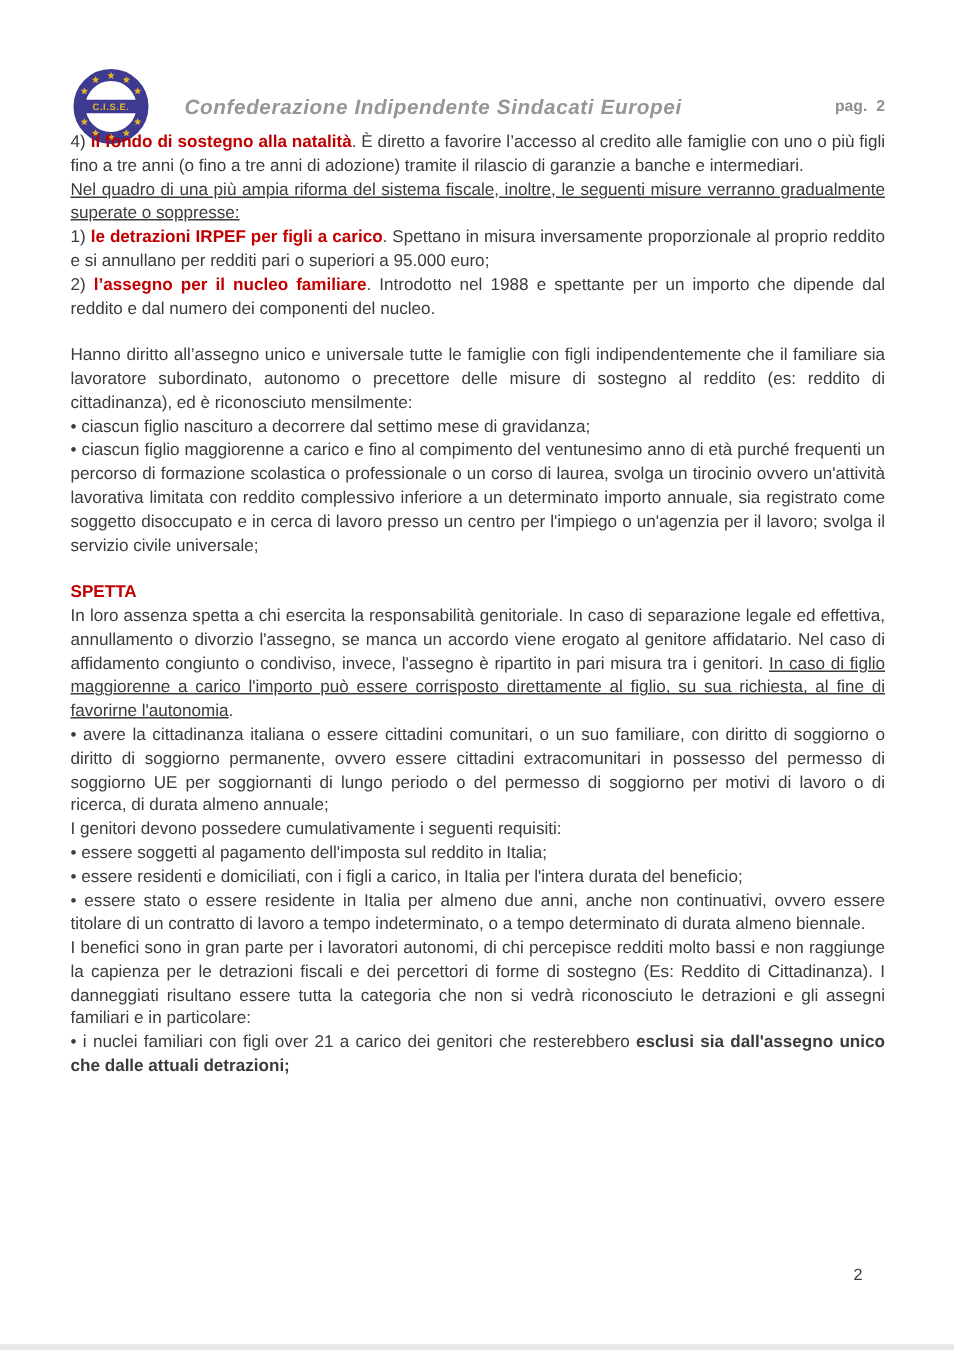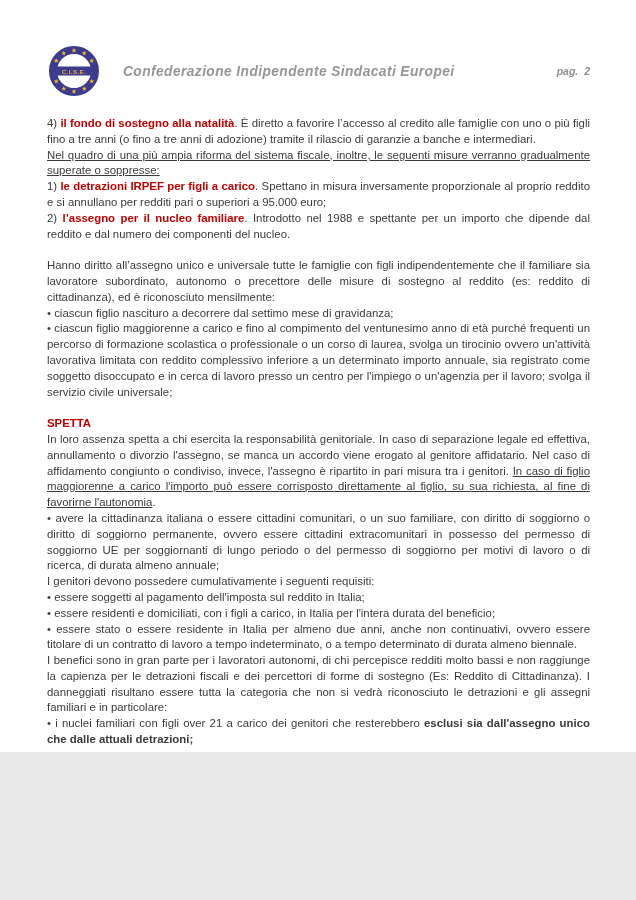--- a/index.html
+++ b/index.html
@@ -1,42 +1,42 @@
 <!DOCTYPE html>
 <html lang="it"><head>
 <meta charset="utf-8">
 <style>
   * { margin:0; padding:0; box-sizing:border-box; }
   html, body { background:#e9e9e9; }
   .page {
     position:relative;
-    width:636px; height:752px;
+    width:636px; height:896px;
     margin:0 auto;
     background:#ffffff;
     font-family:"Liberation Sans", sans-serif;
     overflow:hidden;
   }
   .page-header {
     position:absolute; left:47px; top:43px;
     width:543px; height:56px;
     display:flex; align-items:center;
   }
   .logo-wrap { width:54px; height:56px; flex:0 0 auto; }
   .header-title {
     margin-left:22px;
     font-size:13.8px; font-weight:bold; font-style:italic;
     color:#969696; letter-spacing:0.4px; white-space:nowrap;
   }
   .header-page {
     margin-left:auto;
-    font-size:10.5px; font-weight:bold; font-style:italic;
+    font-size:10.5px; font-weight:bold; 
     color:#8f8f8f; word-spacing:3px;text-align:center;
   }
   .doc-body {
-    position:absolute; left:47px; top:116px;
+    position:absolute; left:47px; top:88px;
     width:543px;
     font-size:11.4px; line-height:15.8px;
     color:#3b3b3b;
     text-align:justify;
   }
   .para { margin:0; }
   .para.gap { margin-top:15.8px; }
   .run-red-bold { color:#c00000; font-weight:bold; }
   .run-bold { font-weight:bold; }
   .run-underline { text-decoration:underline; }

